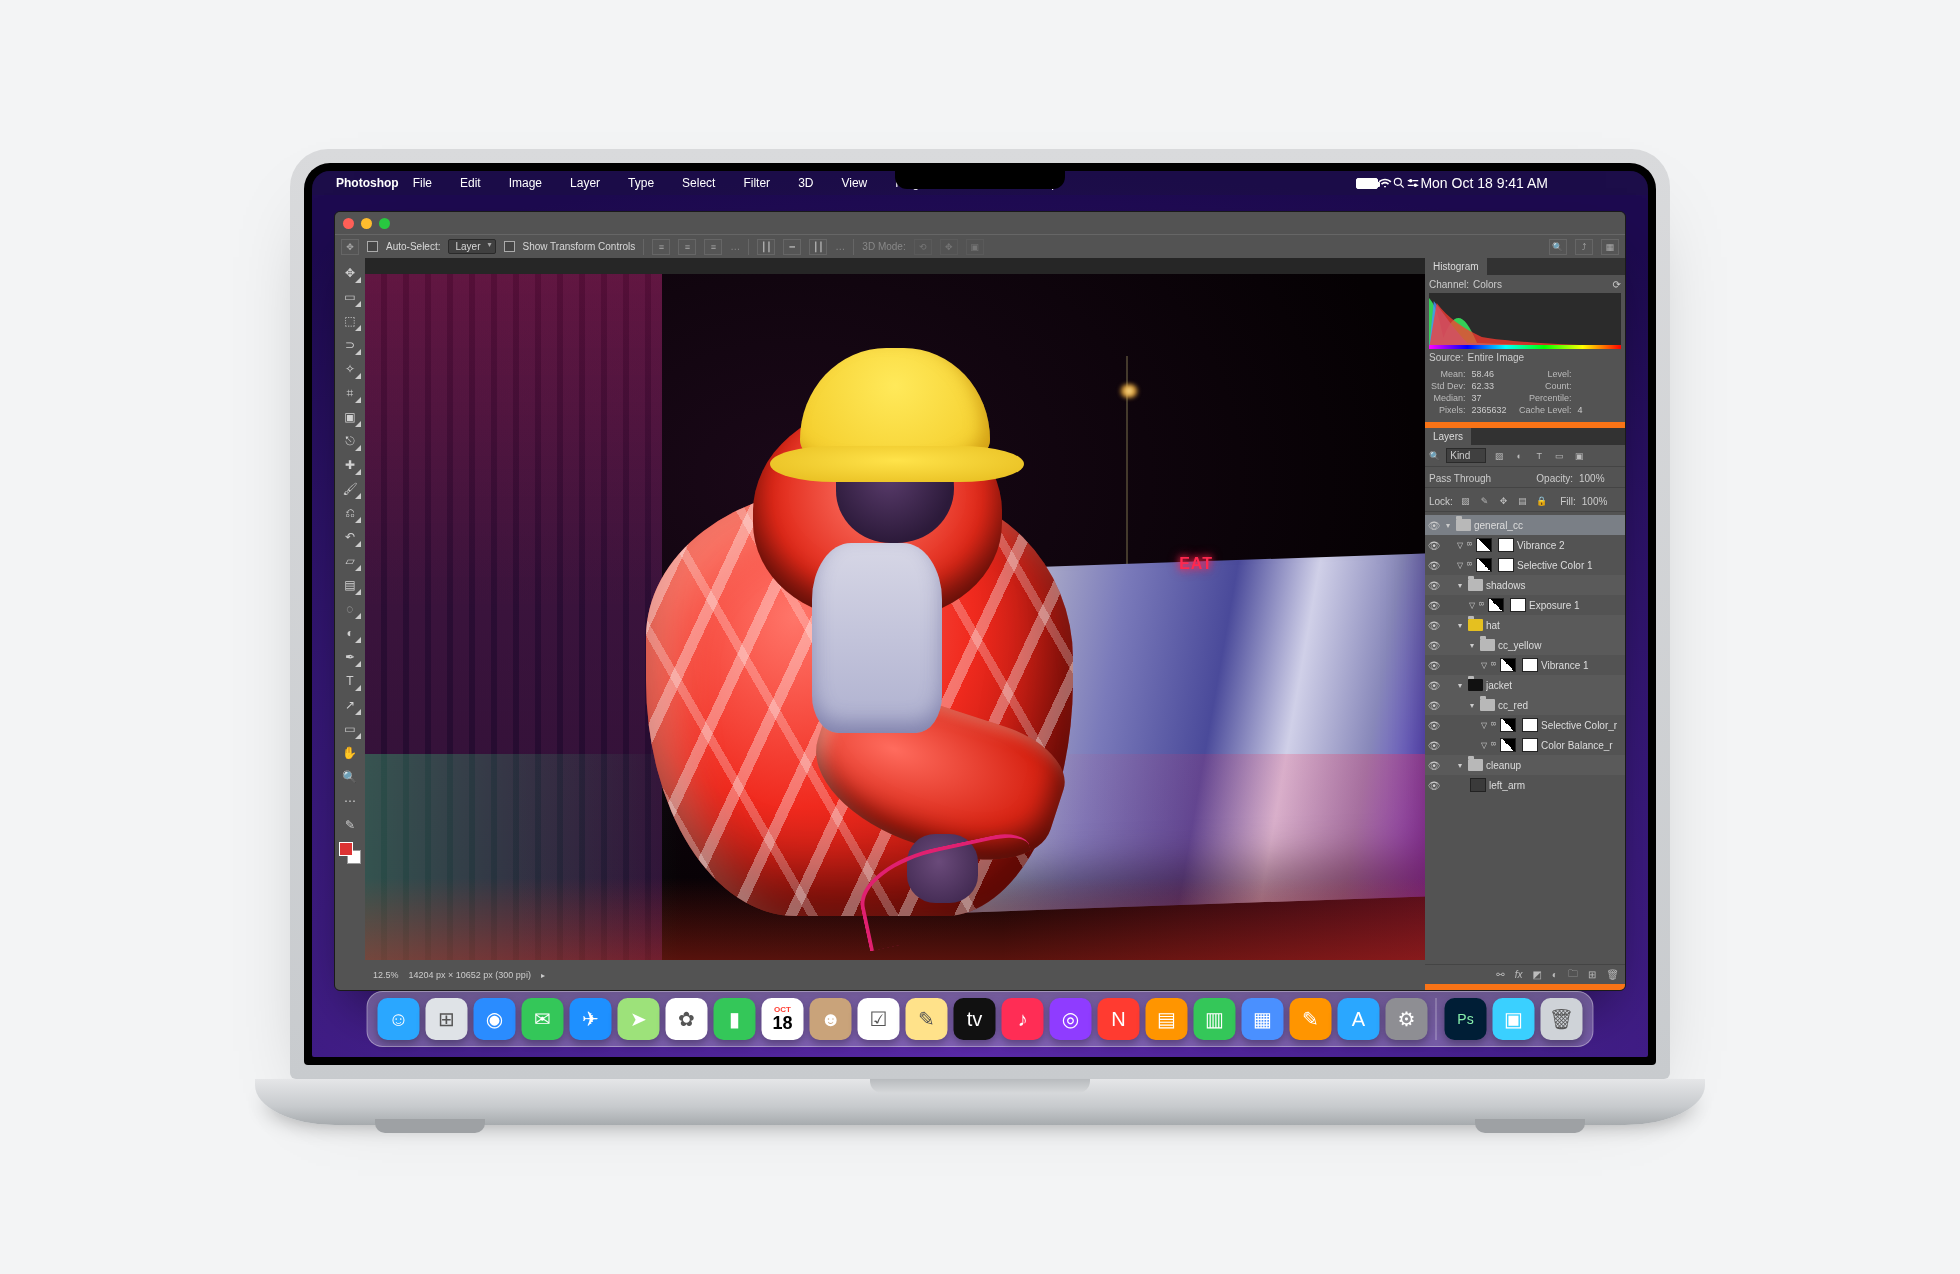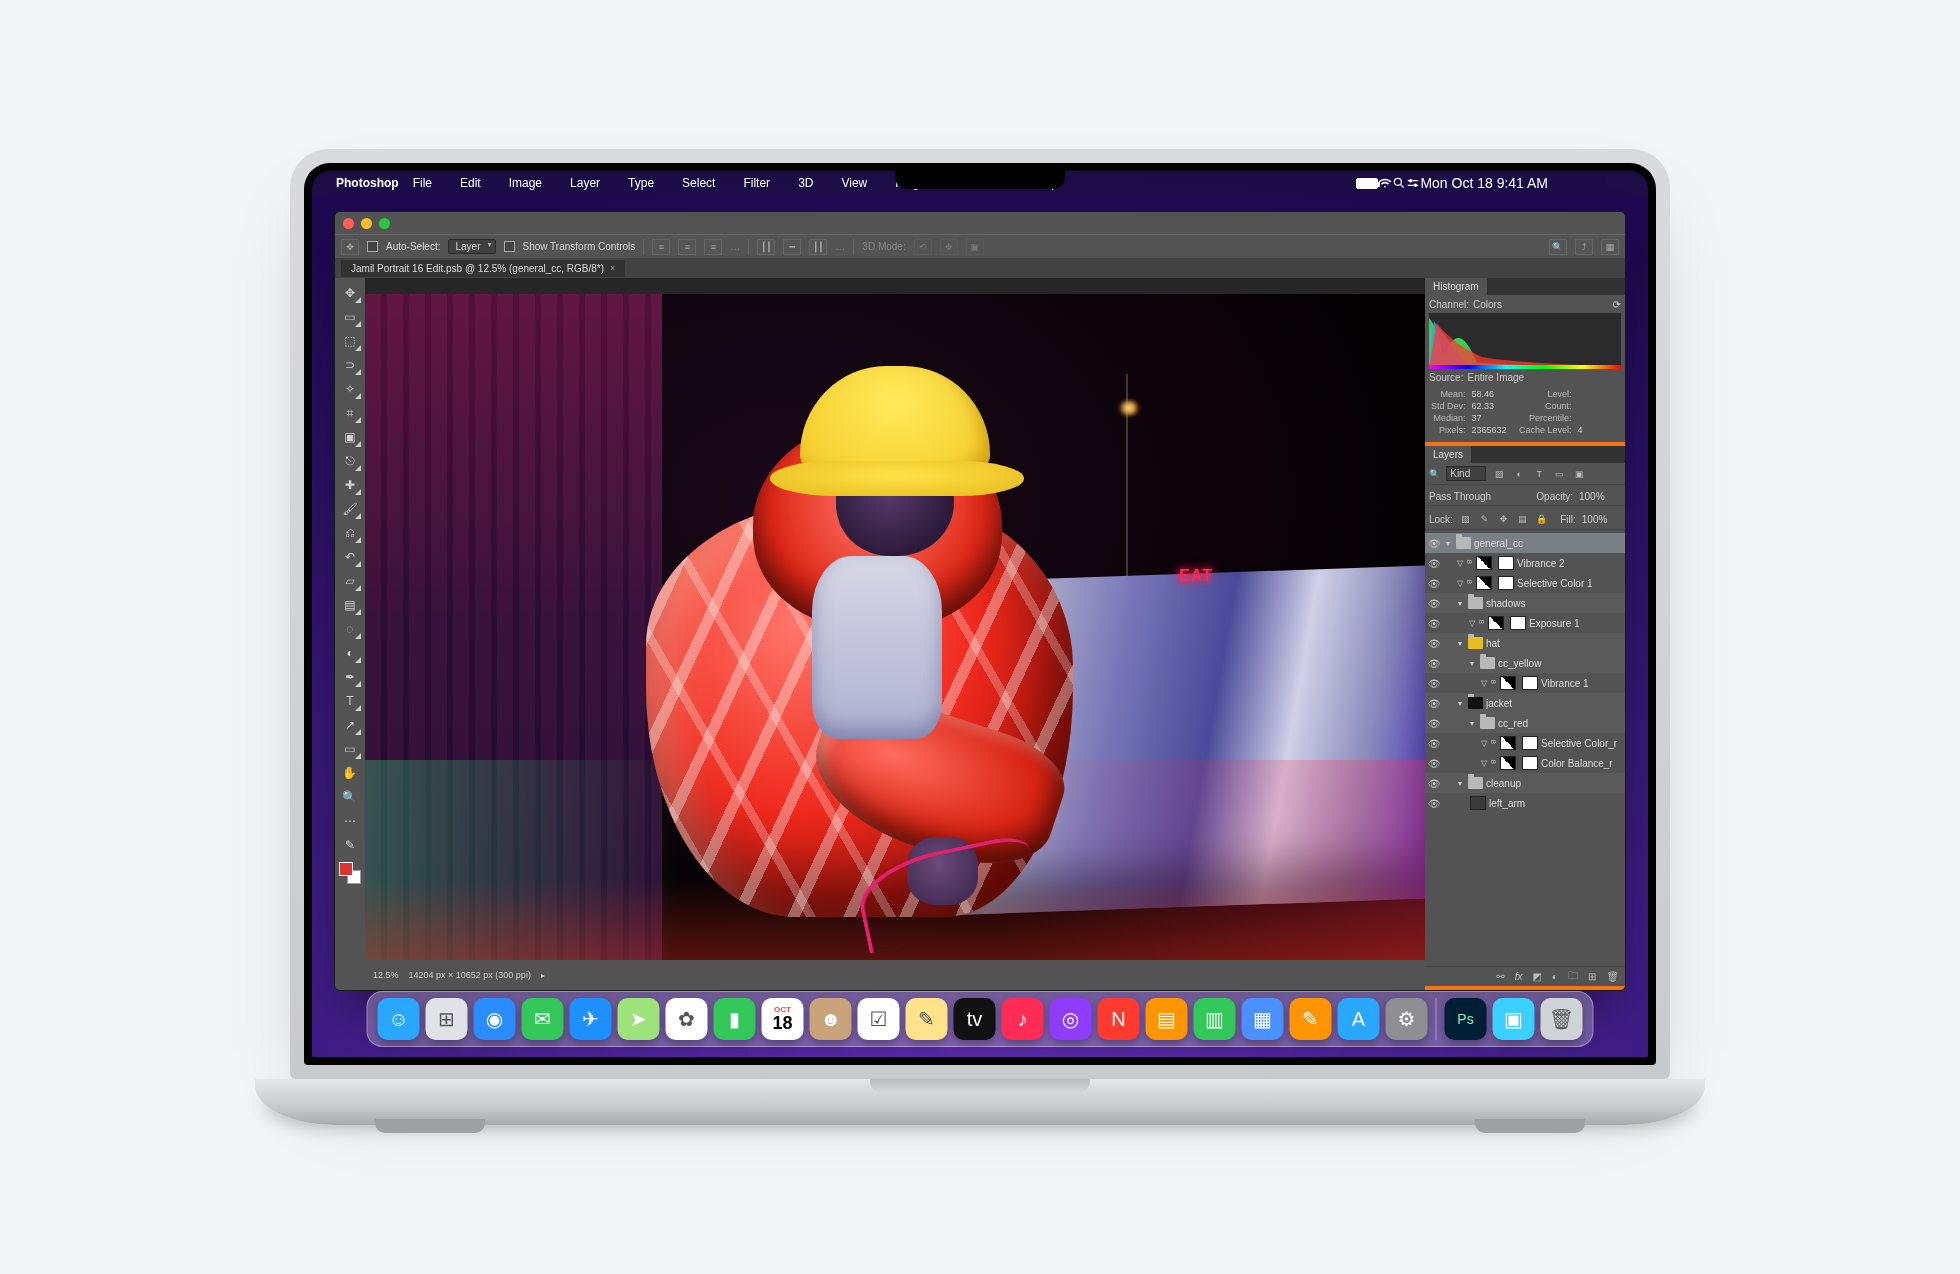--- a/index.html
+++ b/index.html
@@ -109,21 +109,21 @@
   .sw-b{position:absolute;right:0;bottom:0;width:14px;height:14px;background:#fff;border:1px solid #999;}
 
   
   .canvas-wrap{flex:1;display:flex;flex-direction:column;min-width:0;background:#262626;}
   .canvas{flex:1;position:relative;overflow:hidden;}
   .photo{position:absolute;inset:0;margin-top:16px;}
   .statusbar{height:18px;background:#535353;display:flex;align-items:center;padding:15px 8px;gap:10px;font-size:9px;color:#ccc;}
 
   
   .panels{width:200px;background:#3a3a3a;display:flex;flex-direction:column;font-size:10px;}
-  .panel{border-bottom:4px solid #f97316;}
+  .panel{border-bottom:6px solid #f97316;}
   .ptab-row{display:flex;background:#323232;}
   .ptab{padding:3px 8px;background:#535353;color:#ddd;font-size:10px;}
   .pbody{background:#535353;padding:4px;display:flex;flex-direction:column;gap:3px;}
 
   .histo{height:56px;background:#2b2b2b;position:relative;overflow:hidden;}
   .stats{display:grid;grid-template-columns:auto 1fr auto 1fr;gap:2px 6px;font-size:9px;color:#ccc;padding:3px 2px;}
   .stats .k{text-align:right;color:#bbb;}
 
   .lay-hdr{display:flex;align-items:center;gap:6px;padding:3px 4px;border-bottom:1px solid #444;}
   .lay-input{flex:0 0 40px;background:#404040;border:1px solid #2a2a2a;padding:1px 3px;font-size:10px;color:#ccc;}
@@ -283,26 +283,20 @@
             <span style="color:#888">3D Mode:</span>
             <span class="ico" style="opacity:.4">⟲</span>
             <span class="ico" style="opacity:.4">✥</span>
             <span class="ico" style="opacity:.4">▣</span>
             <span class="spacer" style="flex:1"></span>
             <span class="ico">🔍</span>
             <span class="ico">⤴</span>
             <span class="ico">▦</span>
           </div>
 
-          <div class="tabbar">
-            <div class="doctab">
-              <span>Jamil Portrait 16 Edit.psb @ 12.5% (general_cc, RGB/8*)</span>
-              <span class="x">×</span>
-            </div>
-          </div>
 
           <div class="workspace">
 
             <div class="tools" id="toolbox">
                 <div class="tool tri">✥</div>
                 <div class="tool tri">▭</div>
                 <div class="tool tri">⬚</div>
                 <div class="tool tri">⊃</div>
                 <div class="tool tri">✧</div>
                 <div class="tool tri">⌗</div>

